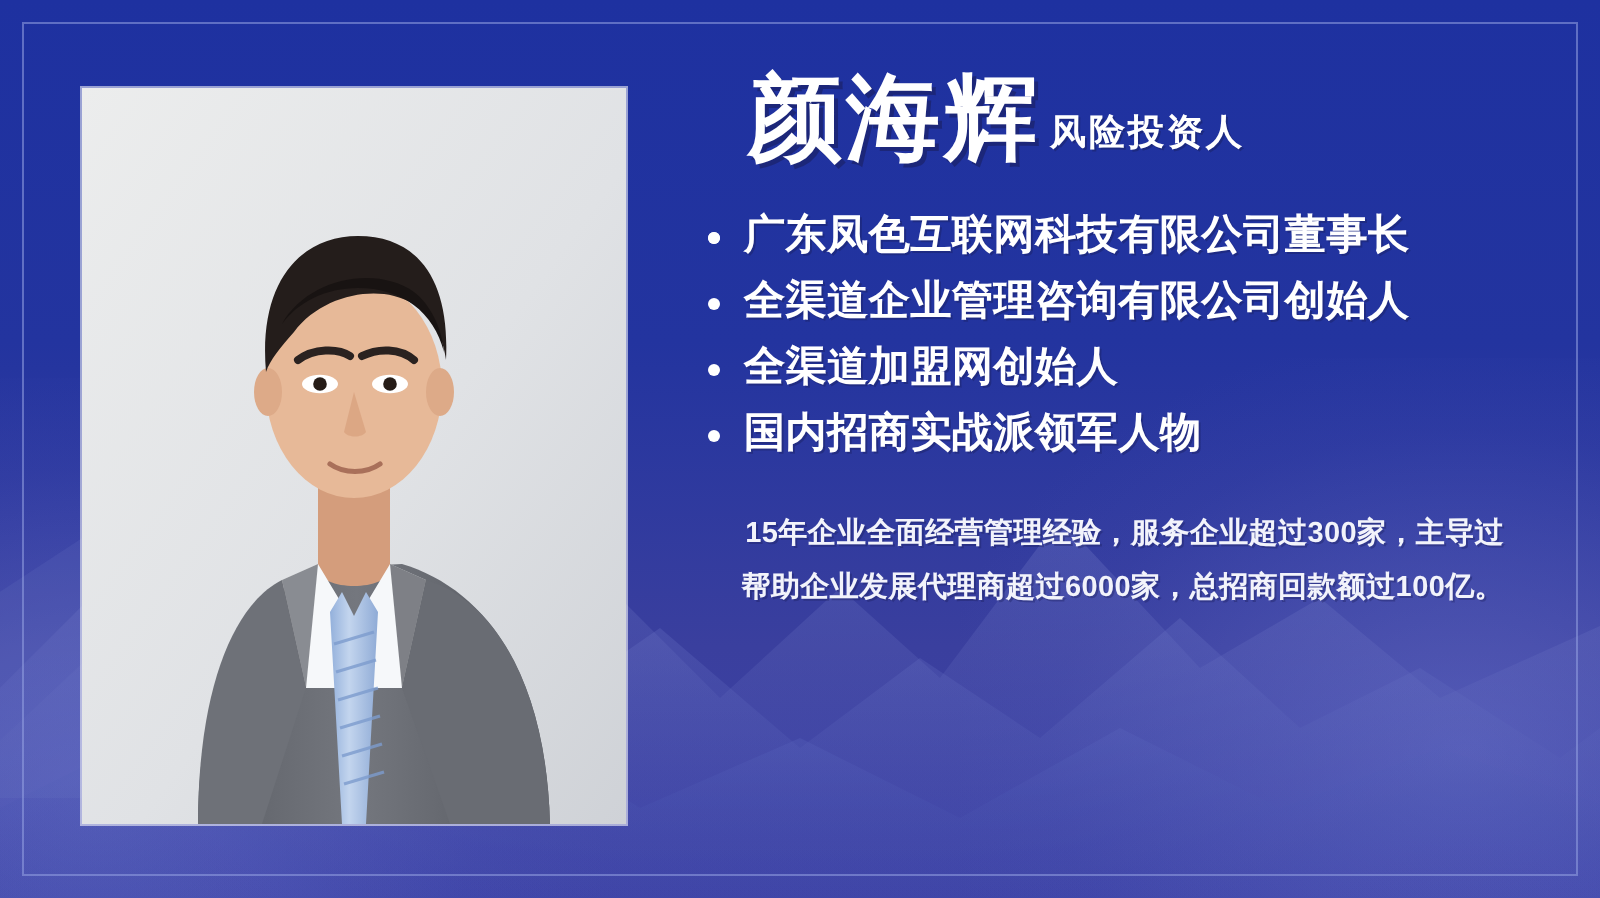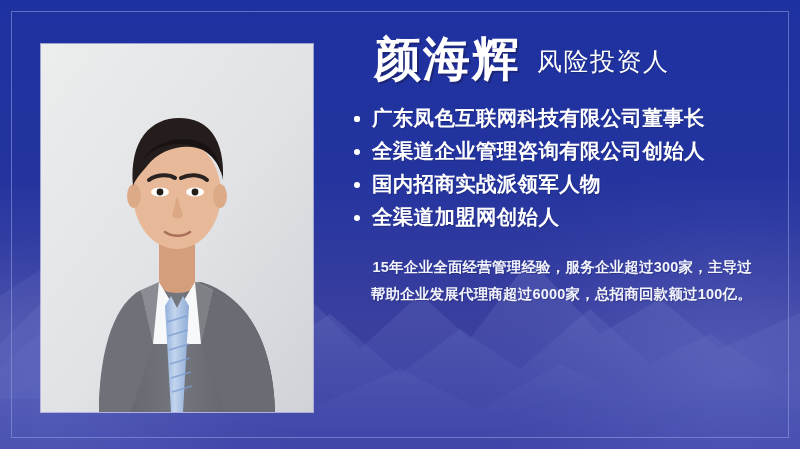--- a/index.html
+++ b/index.html
@@ -72,35 +72,35 @@
   .content {
     position: absolute;
     left: 352px;
     top: 34px;
     width: 420px;
   }
 
   .name-row {
     display: flex;
     align-items: flex-end;
-    gap: 16px;
+    gap: 4px;
     margin-left: 22px;
   }
   .person-name {
     font-size: 47px;
     line-height: 1.06;
     font-weight: bold;
     color: #ffffff;
     letter-spacing: 2px;
     text-shadow: 2px 2px 0 rgba(25,30,90,0.55);
     white-space: nowrap;
   }
   .person-role {
-    font-size: 25px;
-    font-weight: normal;
+    font-size: 18px;
+    font-weight: bold;
     color: #ffffff;
     letter-spacing: 1.5px;
     padding-bottom: 6px;
     text-shadow: 1px 1px 0 rgba(25,30,90,0.45);
     white-space: nowrap;
   }
 
   .bullets {
     list-style: none;
     margin: 22px 0 0 0;
@@ -259,25 +259,25 @@
       <li>
         <span class="dot"></span>
         <span>广东凤色互联网科技有限公司董事长</span>
       </li>
       <li>
         <span class="dot"></span>
         <span>全渠道企业管理咨询有限公司创始人</span>
       </li>
       <li>
         <span class="dot"></span>
+        <span>全渠道加盟网创始人</span>
+      </li>
+      <li>
+        <span class="dot"></span>
         <span>国内招商实战派领军人物</span>
-      </li>
-      <li>
-        <span class="dot"></span>
-        <span>全渠道加盟网创始人</span>
       </li>
     </ul>
 
     <div class="summary">
       <div>15年企业全面经营管理经验，服务企业超过300家，主导过</div>
       <div>帮助企业发展代理商超过6000家，总招商回款额过100亿。</div>
     </div>
 
   </div>
 </div>

